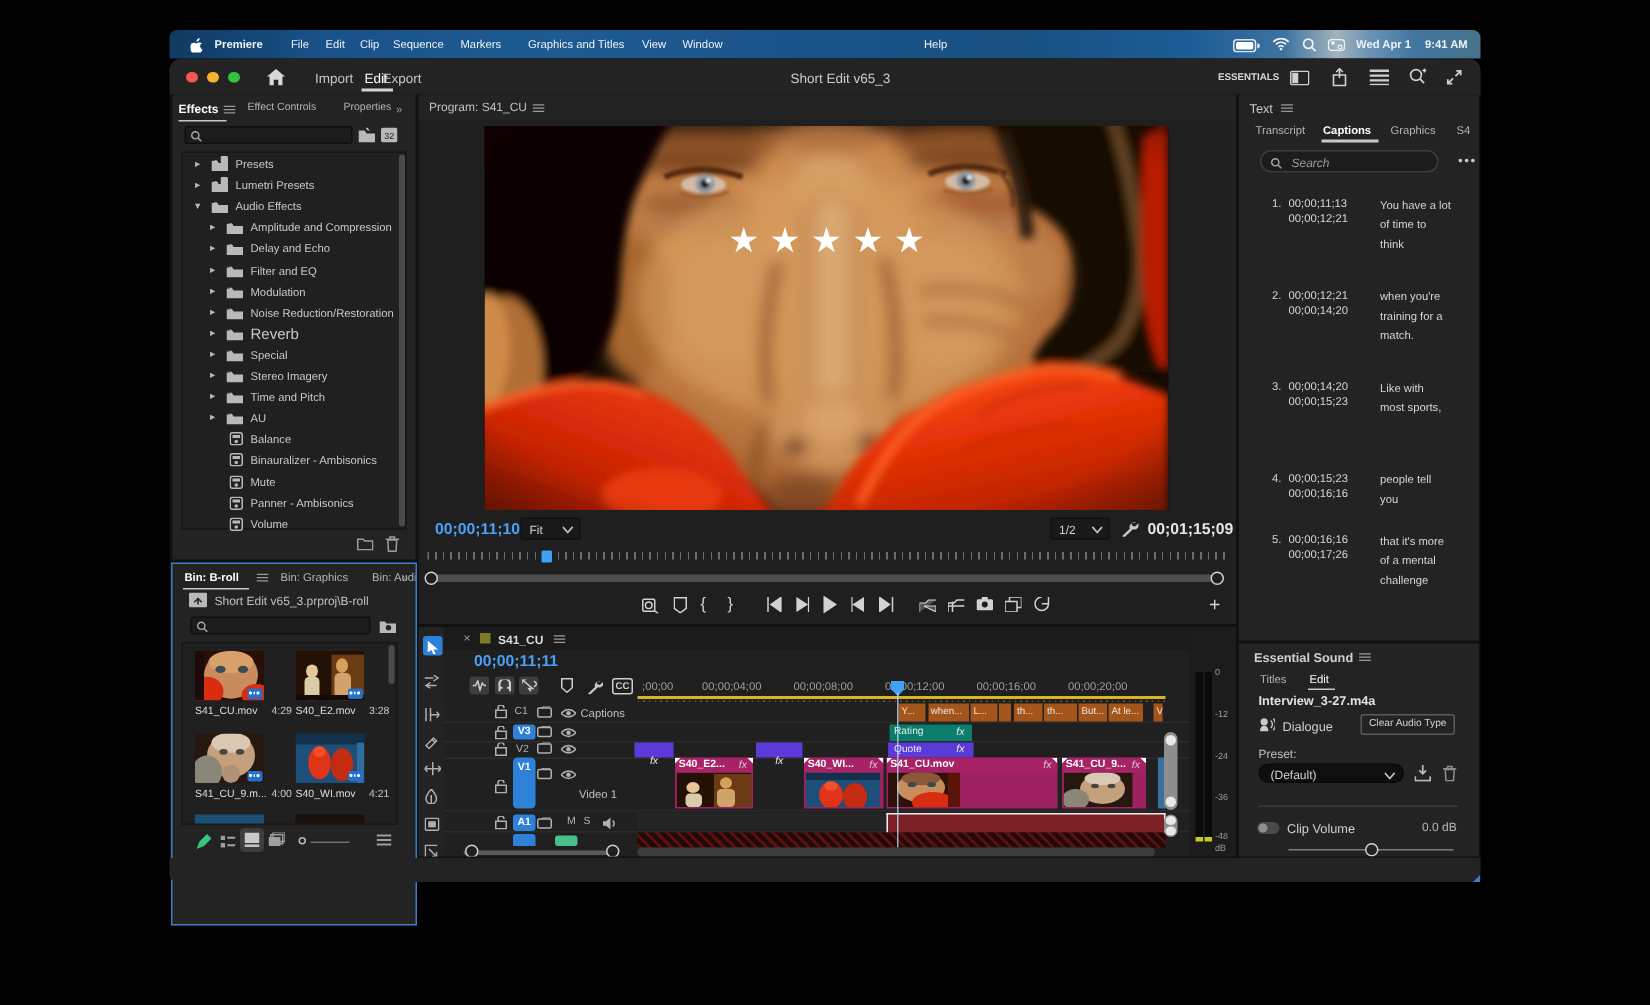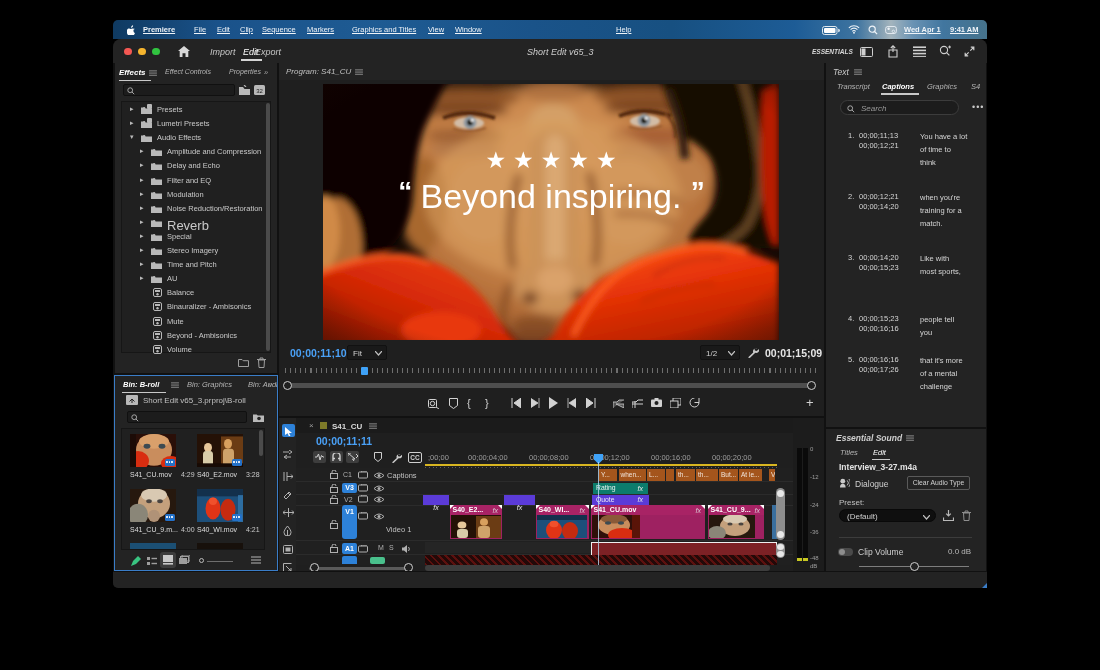--- a/index.html
+++ b/index.html
@@ -1,24 +1,24 @@
 <!DOCTYPE html>
 <html><head><meta charset="utf-8">
 <style>
 *{margin:0;padding:0;box-sizing:border-box;font-family:"Liberation Sans",sans-serif;}
 html,body{width:1100px;height:670px;background:#000;overflow:hidden;}
 #root{position:absolute;left:0;top:0;width:1100px;height:670px;background:#000;}
 #win{position:absolute;left:113px;top:20px;width:874px;height:568px;}
 .ab{position:absolute;}
 #menubar{left:0;top:0;width:874px;height:19px;border-radius:5px 5px 0 0;
  background:linear-gradient(90deg,#0f3a61 0%,#1a528a 12%,#1e5b93 30%,#1a5389 48%,#175081 64%,#1d5c96 78%,#3d739f 85%,#7b9ab0 87.5%,#a3b4bd 89%,#6a93b4 91.5%,#41769f 95%,#46738c 100%);}
-.mtxt{position:absolute;top:4.5px;font-size:7.5px;color:#eef3f8;white-space:nowrap;text-decoration:underline;}
+.mtxt{position:absolute;top:4.5px;font-size:7.5px;color:#eef3f8;white-space:nowrap;}
 #appbody{left:0;top:19px;width:874px;height:549px;background:#111;border-radius:8px 8px 5px 5px;}
 .panel{position:absolute;background:#232323;overflow:hidden;}
-.ptab{font-size:7.5px;color:#b4b4b4;white-space:nowrap;position:absolute;font-style:italic;}
+.ptab{font-size:7.5px;color:#b4b4b4;white-space:nowrap;position:absolute;}
 .ptab.on{color:#fff;}
 .tc{color:#4aa1f7;font-weight:bold;}
 svg{display:block;}
 .fx{font-size:7px;font-style:italic;color:#e8e8e8;}
 </style></head><body>
 <div id="root">
     <div id="win">
 <div id="appbody" class="ab"></div>
 <div id="menubar" class="ab">
         <svg class="ab" style="left:14px;top:4.5px" width="9" height="10" viewBox="0 0 18 20">
@@ -178,21 +178,21 @@
         <svg class="ab" style="left:36px;top:141.7px" width="11" height="8" viewBox="0 0 11 8">
           <path d="M0 1.4h3.6l1.2 1.2H11V8H0z" fill="#b9b9b9"></path>
           <path d="M0 0.9h3.4l1.2 1.2h-1.8L1.8 1z" fill="#b9b9b9"></path>
         </svg>
         <div class="ab" style="left:52px;top:140.7px;font-size:7.5px;color:#c9c9c9;white-space:nowrap">Noise Reduction/Restoration</div>
         <div class="ab" style="left:25px;top:154.8px;font-size:7px;color:#b9b9b9">▸</div>
         <svg class="ab" style="left:36px;top:155.8px" width="11" height="8" viewBox="0 0 11 8">
           <path d="M0 1.4h3.6l1.2 1.2H11V8H0z" fill="#b9b9b9"></path>
           <path d="M0 0.9h3.4l1.2 1.2h-1.8L1.8 1z" fill="#b9b9b9"></path>
         </svg>
-        <div class="ab" style="left:52px;top:154.8px;font-size:13px;color:#c9c9c9;white-space:nowrap">Reverb</div>
+        <div class="ab" style="left:52px;top:154.8px;font-size:10px;color:#c9c9c9;white-space:nowrap">Reverb</div>
         <div class="ab" style="left:25px;top:168.89999999999998px;font-size:7px;color:#b9b9b9">▸</div>
         <svg class="ab" style="left:36px;top:169.89999999999998px" width="11" height="8" viewBox="0 0 11 8">
           <path d="M0 1.4h3.6l1.2 1.2H11V8H0z" fill="#b9b9b9"></path>
           <path d="M0 0.9h3.4l1.2 1.2h-1.8L1.8 1z" fill="#b9b9b9"></path>
         </svg>
         <div class="ab" style="left:52px;top:168.89999999999998px;font-size:7.5px;color:#c9c9c9;white-space:nowrap">Special</div>
         <div class="ab" style="left:25px;top:183.0px;font-size:7px;color:#b9b9b9">▸</div>
         <svg class="ab" style="left:36px;top:184.0px" width="11" height="8" viewBox="0 0 11 8">
           <path d="M0 1.4h3.6l1.2 1.2H11V8H0z" fill="#b9b9b9"></path>
           <path d="M0 0.9h3.4l1.2 1.2h-1.8L1.8 1z" fill="#b9b9b9"></path>
@@ -226,36 +226,36 @@
           <rect x="0.5" y="0.5" width="8" height="8" rx="1.5" fill="none" stroke="#b9b9b9" stroke-width="1"></rect>
           <rect x="2" y="2" width="5" height="2" fill="#b9b9b9"></rect>
           <circle cx="4.5" cy="6.3" r="1.2" fill="#b9b9b9"></circle>
         </svg>
         <div class="ab" style="left:52px;top:253.5px;font-size:7.5px;color:#c9c9c9;white-space:nowrap">Mute</div>
         <svg class="ab" style="left:38px;top:267.6px" width="9" height="9" viewBox="0 0 9 9">
           <rect x="0.5" y="0.5" width="8" height="8" rx="1.5" fill="none" stroke="#b9b9b9" stroke-width="1"></rect>
           <rect x="2" y="2" width="5" height="2" fill="#b9b9b9"></rect>
           <circle cx="4.5" cy="6.3" r="1.2" fill="#b9b9b9"></circle>
         </svg>
-        <div class="ab" style="left:52px;top:267.6px;font-size:7.5px;color:#c9c9c9;white-space:nowrap">Beyond - Ambisonics</div>
+        <div class="ab" style="left:52px;top:267.6px;font-size:7.5px;color:#c9c9c9;white-space:nowrap">Panner - Ambisonics</div>
         <svg class="ab" style="left:38px;top:281.7px" width="9" height="9" viewBox="0 0 9 9">
           <rect x="0.5" y="0.5" width="8" height="8" rx="1.5" fill="none" stroke="#b9b9b9" stroke-width="1"></rect>
           <rect x="2" y="2" width="5" height="2" fill="#b9b9b9"></rect>
           <circle cx="4.5" cy="6.3" r="1.2" fill="#b9b9b9"></circle>
         </svg>
         <div class="ab" style="left:52px;top:281.7px;font-size:7.5px;color:#c9c9c9;white-space:nowrap">Volume</div>
         <div class="ab" style="left:151px;top:40px;width:4px;height:248px;background:#4b4b4b;border-radius:2px"></div>
         <svg class="ab" style="left:123px;top:295px" width="11" height="9" viewBox="0 0 11 9">
           <path d="M0.5 1.5h3.5l1.2 1.2H10.5V8.5H0.5z" fill="none" stroke="#9e9e9e"></path>
         </svg>
         <svg class="ab" style="left:142px;top:294px" width="9" height="11" viewBox="0 0 9 11">
           <path d="M1.5 3h6l-0.5 7.5H2z M0 2.5h9 M3 2.5V1h3v1.5" fill="none" stroke="#9e9e9e"></path>
         </svg>
       </div>
-      <div class="panel" style="left:1px;top:355px;width:164px;height:196px;border:1px solid #3a7dc8">
+      <div class="panel" style="left:1px;top:355px;width:164px;height:242px;border:1px solid #3a7dc8">
         <div class="ptab on" style="left:8px;top:4px;font-weight:bold">Bin: B-roll</div>
         <div class="ab" style="left:7px;top:15.5px;width:44px;height:1.6px;background:#c9c9c9"></div>
         <svg class="ab" style="left:56px;top:6px" width="8" height="7" viewBox="0 0 9 8">
           <g stroke="#9a9a9a" stroke-width="1">
             <line x1="0" y1="1" x2="9" y2="1"></line>
             <line x1="0" y1="3.5" x2="9" y2="3.5"></line>
             <line x1="0" y1="6" x2="9" y2="6"></line>
           </g>
         </svg>
         <div class="ptab" style="left:72px;top:4px">Bin: Graphics</div>
@@ -490,21 +490,20 @@
 <path d="M330 192 Q362 172 402 174 M318 218 Q350 202 392 200" stroke="#c02608" stroke-width="4" fill="none" opacity="0.65"></path>
 <path d="M-10 262 L-10 192 Q20 180 52 174 Q84 168 114 179 Q152 196 174 234 Q184 248 196 262 Z" fill="url(#glovL)"></path>
 <path d="M-6 190 Q30 176 52 173 Q84 168 107 179" stroke="#f85c24" stroke-width="5" fill="none"></path>
 <ellipse cx="118" cy="246" rx="40" ry="18" fill="#e8390c"></ellipse>
 </g>
 <rect width="456" height="257" fill="url(#vig)"></rect>
 </svg>
         </div>
         <div class="ab" style="left:44px;top:20.5px;width:456px;height:256.5px;text-align:center;color:#fff">
           <div style="position:absolute;left:0;right:0;top:63px;font-size:23px;letter-spacing:7px;text-indent:7px">★★★★★</div>
-          <div style="position:absolute;left:0;right:0;top:92px;font-size:34px"><span style="font-size:28px;font-weight:bold;vertical-align:7px;letter-spacing:-1px">“</span> Beyond inspiring. <span style="font-size:28px;font-weight:bold;vertical-align:7px;letter-spacing:-1px">”</span></div>
         </div>
         <div class="ab tc" style="left:11px;top:284px;font-size:10.5px">00;00;11;10</div>
         <div class="ab" style="left:68px;top:282px;width:40px;height:15px;background:#191919;border-radius:2px;border:1px solid #111">
           <span style="position:absolute;left:5px;top:2.5px;font-size:8px;color:#d0d0d0">Fit</span>
           <svg style="position:absolute;right:4px;top:5px" width="7" height="5" viewBox="0 0 7 5">
             <path d="M0 0 L3.5 4 L7 0" fill="none" stroke="#c0c0c0" stroke-width="1.2"></path>
           </svg>
         </div>
         <div class="ab" style="left:421px;top:282px;width:40px;height:15px;background:#191919;border-radius:2px;border:1px solid #111">
           <span style="position:absolute;left:5px;top:2.5px;font-size:8px;color:#d0d0d0">1/2</span>

